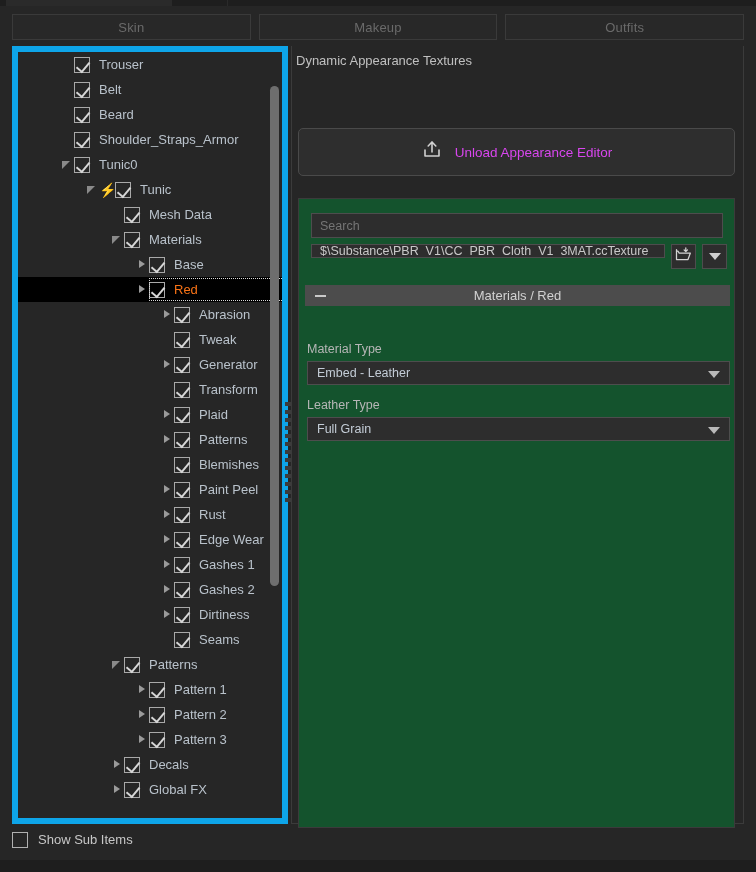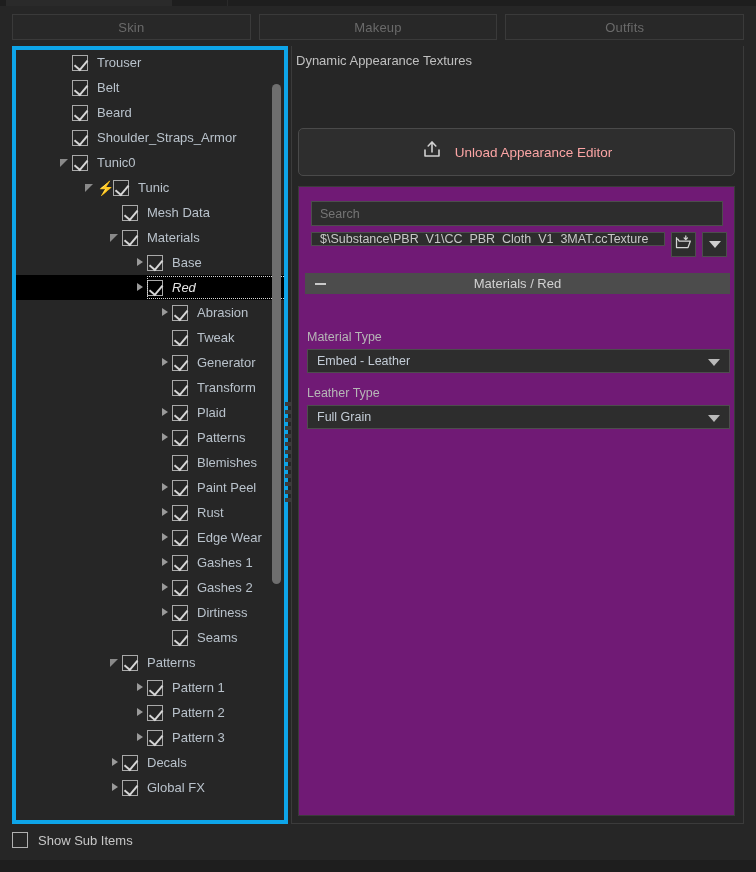--- a/index.html
+++ b/index.html
@@ -58,21 +58,21 @@
     box-sizing: border-box;
     letter-spacing: .2px;
     user-select: none;
   }
 
   
   #leftpanel {
     position: absolute;
     left: 12px; top: 40px;
     width: 276px; height: 778px;
-    border: 4px solid #0ea5e9;
+    border: 6px solid #0ea5e9;
     background: #262626;
     box-sizing: border-box;
     overflow: hidden;
   }
   #treescroll {
     position: absolute;
     left: 0; top: 0;
     width: 276px; height: 776px;
     overflow: hidden;
   }
@@ -139,21 +139,21 @@
     border-right: 2px solid #d6d6d6;
     border-bottom: 2px solid #d6d6d6;
     transform: rotate(40deg) translate(1px,-2px);
   }
   .tlabel {
     margin-left: 9px;
     font-size: 13px;
     color: #b9c2cb;
     line-height: 1;
   }
-  .trow.sel .tlabel { color: #e5e5e5; font-style: italic; }
+  .trow.sel .tlabel { color: #f97316; }
 
   
   #treebar {
     position: absolute;
     right: 3px; top: 2px;
     width: 9px; height: 772px;
     background: transparent;
   }
   #treethumb {
     position: absolute;
@@ -201,29 +201,29 @@
     background: #2e2e2e;
     display: flex;
     align-items: center;
     justify-content: center;
     gap: 12px;
     box-sizing: border-box;
     cursor: pointer;
   }
   #unloadbtn .label {
     font-size: 13.5px;
-    color: #fca5a5;
+    color: #d946ef;
   }
 
   #propbox {
     position: absolute;
-    left: 6px; top: 140px;
+    left: 6px; top: 152px;
     width: 437px; height: 630px;
     border: 1px solid #3b3b3b;
-    background: #701a75;
+    background: #14532d;
     box-sizing: border-box;
   }
   .txtfield {
     position: absolute;
     border: 1px solid #4d4d4d;
     background: #2d2d2d;
     box-sizing: border-box;
     display: flex;
     align-items: center;
     padding: 0 8px;
@@ -314,21 +314,20 @@
   #lbl-mat   { left: 8px; top: 143px; }
   #cmb-mat   { top: 162px; }
   #lbl-leath { left: 8px; top: 199px; }
   #cmb-leath { top: 218px; }
 
   
   #footer {
     position: absolute;
     left: 12px; top: 826px;
     display: flex;
-    align-items: center;
     gap: 10px;
   }
   #subcbx {
     width: 16px; height: 16px;
     border: 1px solid #b0b0b0;
     box-sizing: border-box;
     background: transparent;
     cursor: pointer;
   }
   #sublabel { font-size: 13px; color: #c7c7c7; }

